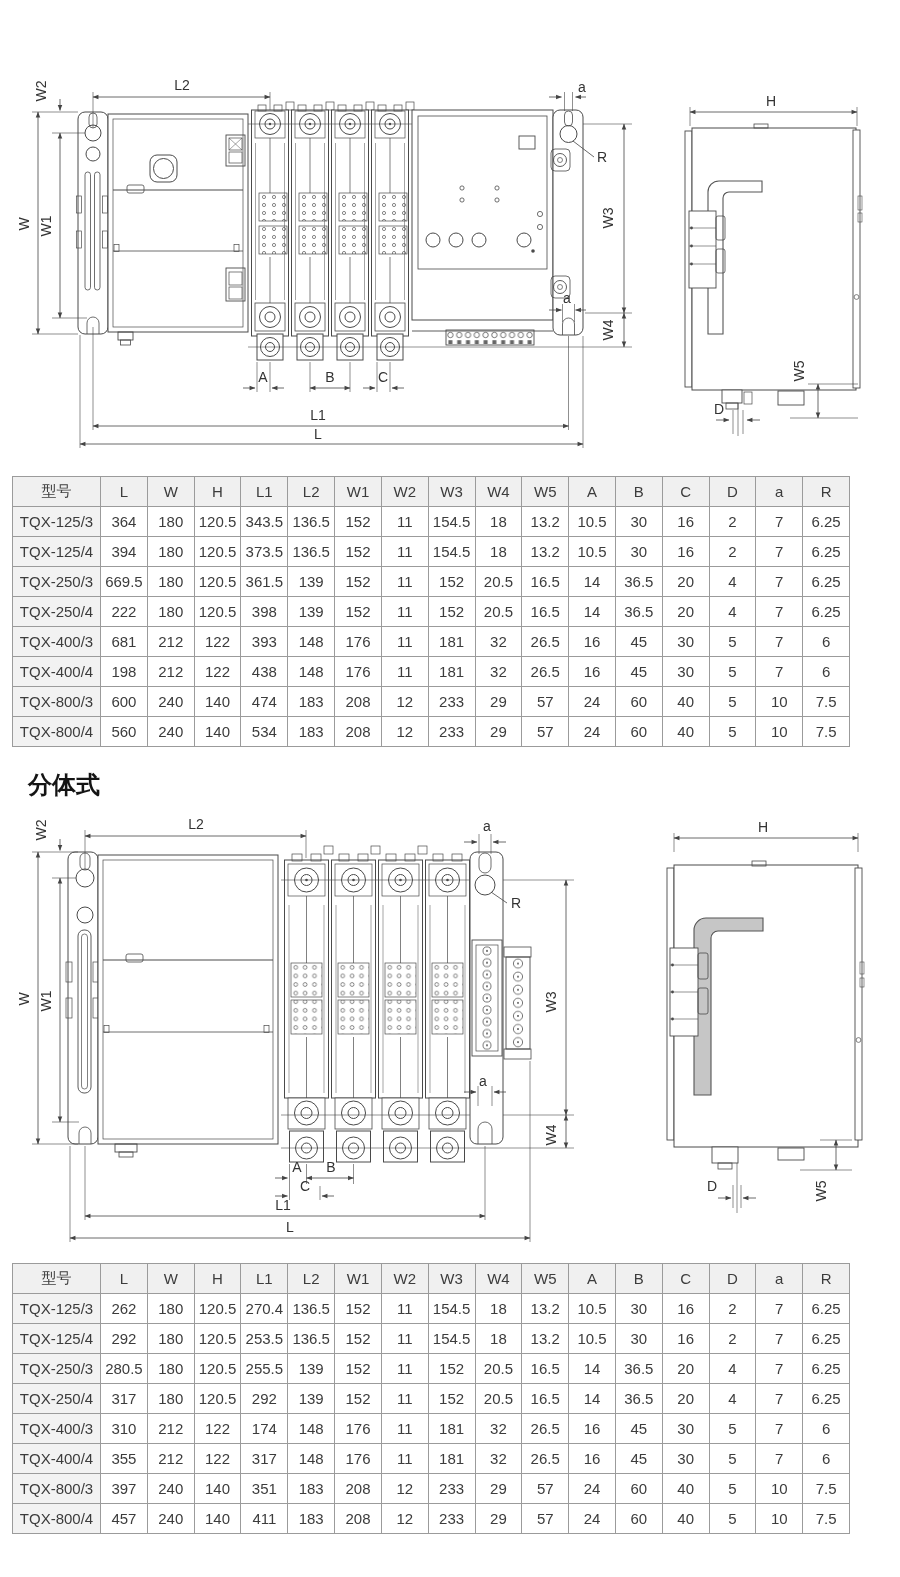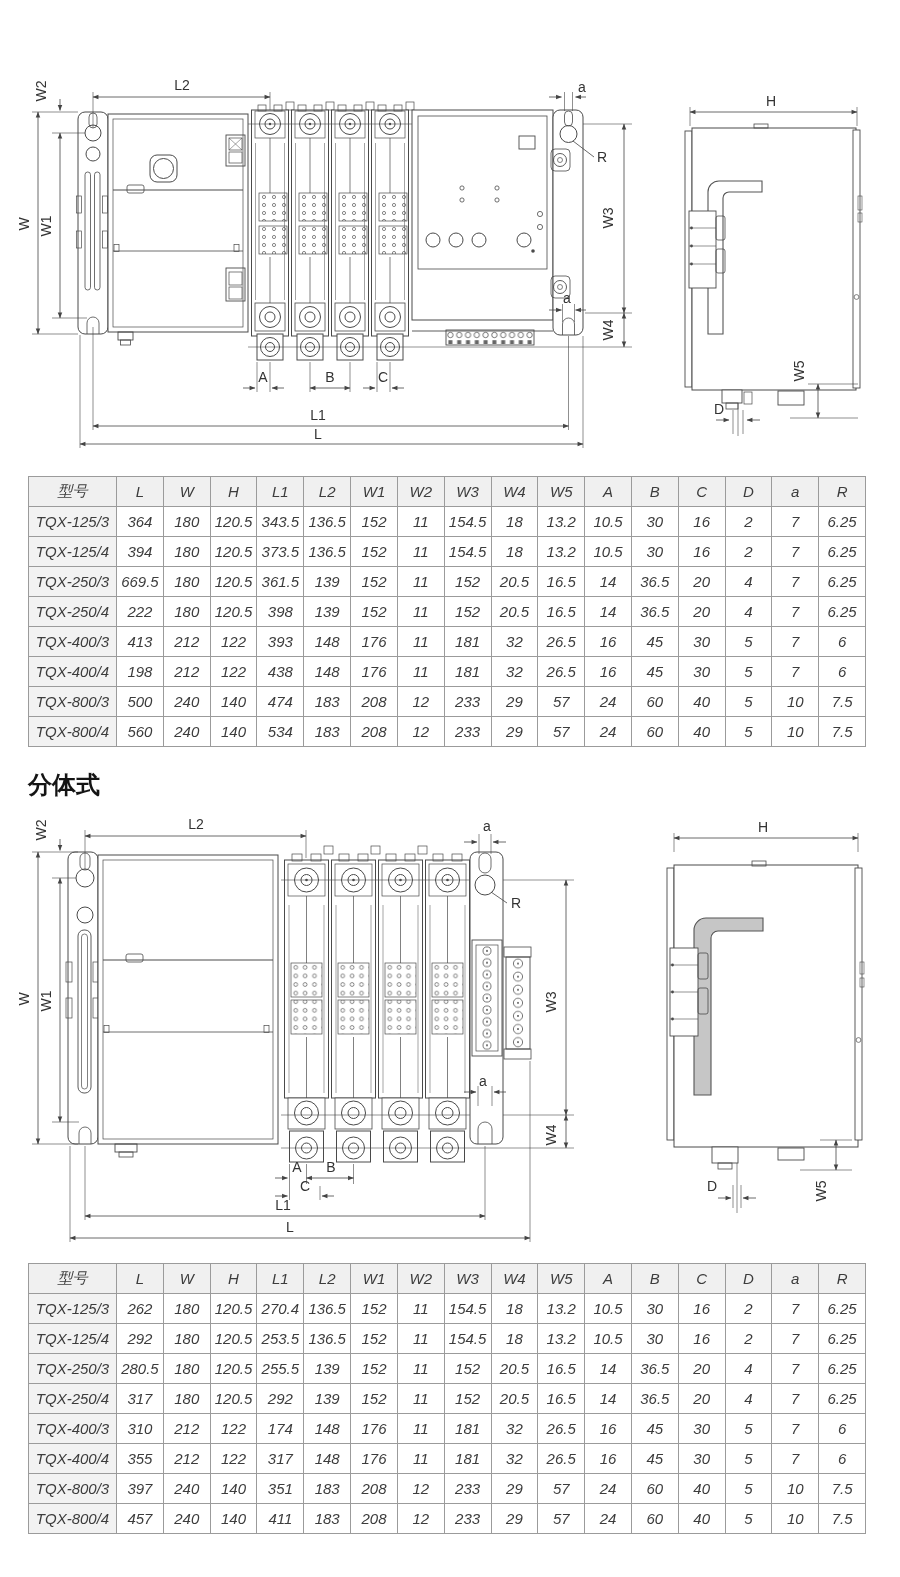--- a/index.html
+++ b/index.html
@@ -1,21 +1,21 @@
 <!DOCTYPE html>
 <html><head>
 <meta charset="utf-8">
 <style>
   html,body{margin:0;padding:0;background:#fff;}
   #page{position:relative;width:900px;height:1577px;background:#fff;
         font-family:"Liberation Sans",sans-serif;overflow:hidden;}
   .diag{position:absolute;left:0;}
   #d1{top:0;}
   #d2{top:810px;}
-  .tblwrap{position:absolute;left:28px;font-style:italic;}
+  .tblwrap{position:absolute;left:12px;}
   #t1wrap{top:476px;}
   #t2wrap{top:1263px;}
   table.dim{border-collapse:collapse;width:838px;table-layout:fixed;
             font-size:15px;color:#3c3c3c;}
   table.dim th,table.dim td{border:1px solid #9b9b9b;text-align:center;
             height:29px;padding:0;font-weight:normal;overflow:hidden;white-space:nowrap;}
   table.dim th{background:#f0f0f0;}
   table.dim td.model{background:#f2f2f2;}
   col.modelcol{width:88px;}
   #split-title{position:absolute;left:28px;top:769px;font-size:24px;
@@ -537,21 +537,21 @@
             <td>16.5</td>
             <td>14</td>
             <td>36.5</td>
             <td>20</td>
             <td>4</td>
             <td>7</td>
             <td>6.25</td>
           </tr>
           <tr>
             <td class="model">TQX-400/3</td>
-            <td>413</td>
+            <td>681</td>
             <td>212</td>
             <td>122</td>
             <td>393</td>
             <td>148</td>
             <td>176</td>
             <td>11</td>
             <td>181</td>
             <td>32</td>
             <td>26.5</td>
             <td>16</td>
@@ -575,21 +575,21 @@
             <td>26.5</td>
             <td>16</td>
             <td>45</td>
             <td>30</td>
             <td>5</td>
             <td>7</td>
             <td>6</td>
           </tr>
           <tr>
             <td class="model">TQX-800/3</td>
-            <td>500</td>
+            <td>600</td>
             <td>240</td>
             <td>140</td>
             <td>474</td>
             <td>183</td>
             <td>208</td>
             <td>12</td>
             <td>233</td>
             <td>29</td>
             <td>57</td>
             <td>24</td>

